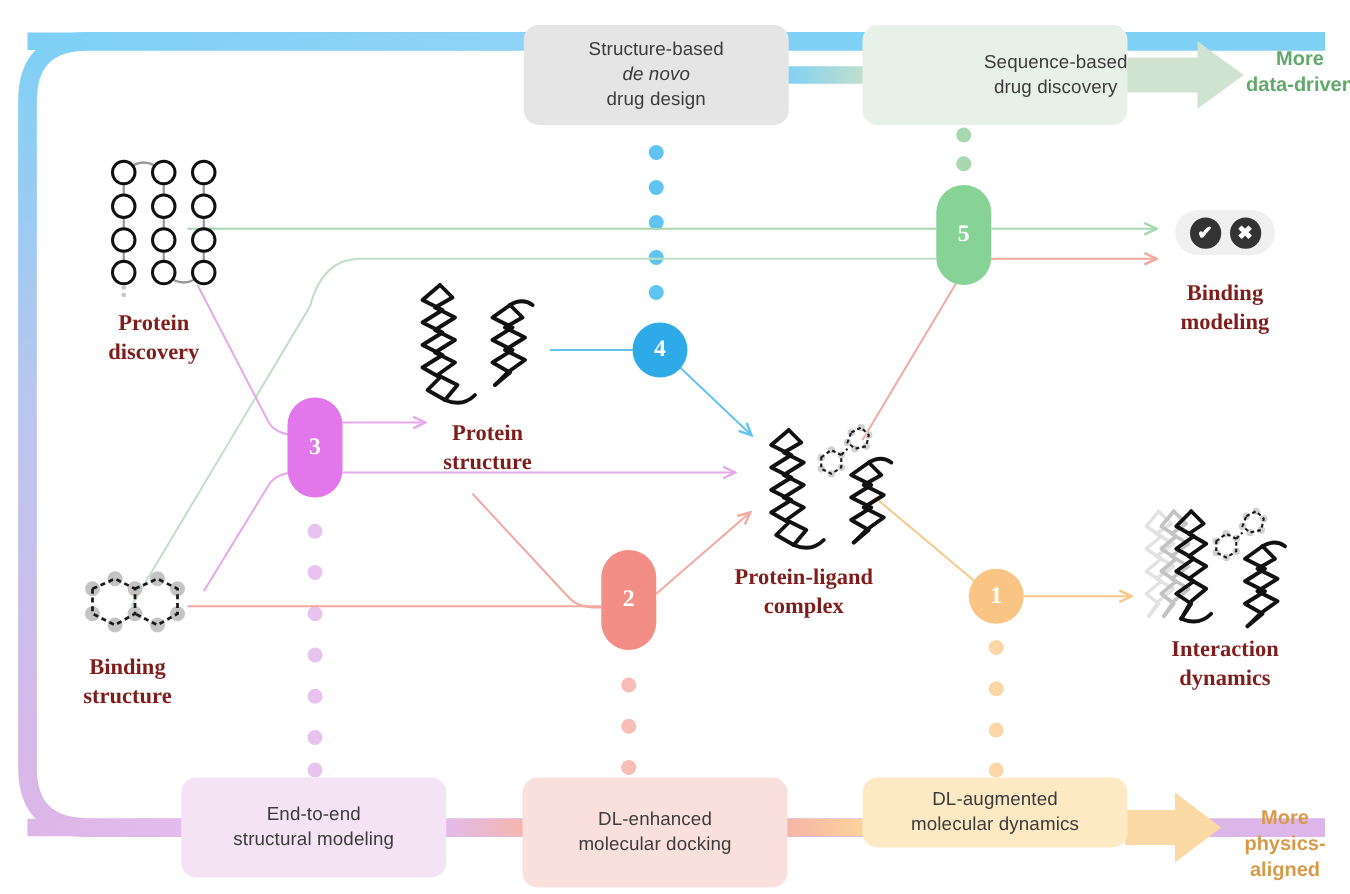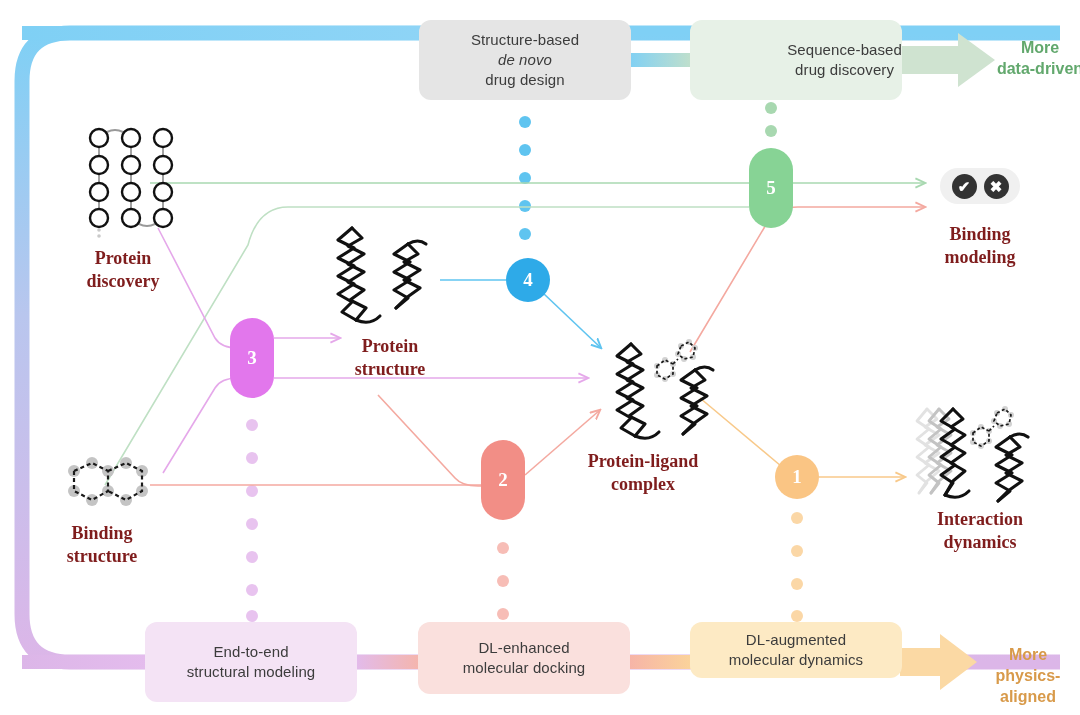--- a/index.html
+++ b/index.html
@@ -322,21 +322,21 @@
     </div>
   </div>
 
   <div class="pbox" style="left:145px;top:622px;width:212px;height:80px;background:#f4e3f5;">
     <div>
       <span>End-to-end</span>
       <span>structural modeling</span>
     </div>
   </div>
 
-  <div class="pbox" style="left:418px;top:622px;width:212px;height:72px;background:#fae0dd;">
+  <div class="pbox" style="left:418px;top:622px;width:212px;height:88px;background:#fae0dd;">
     <div>
       <span>DL-enhanced</span>
       <span>molecular docking</span>
     </div>
   </div>
 
   <div class="pbox" style="left:690px;top:622px;width:212px;height:56px;background:#fdeac4;">
     <div>
       <span>DL-augmented</span>
       <span>molecular dynamics</span>

